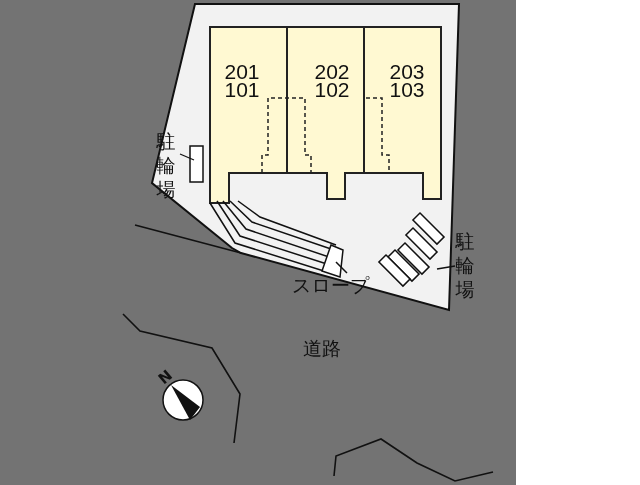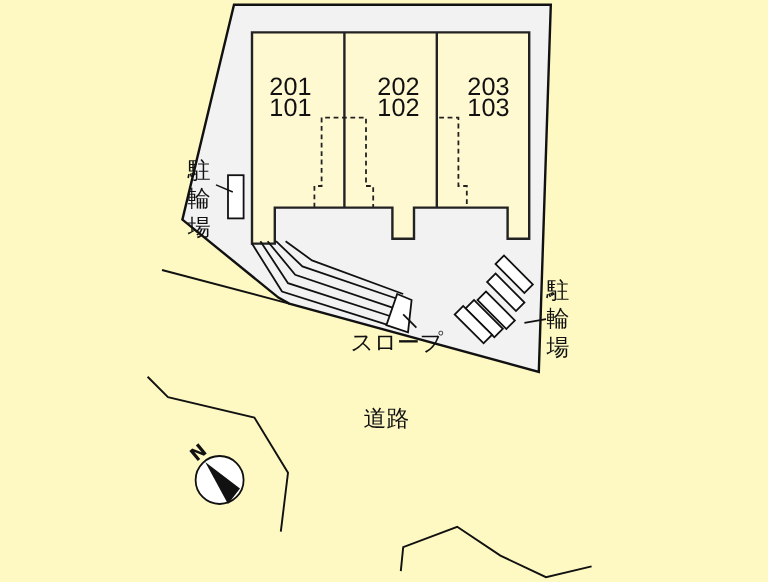--- a/index.html
+++ b/index.html
@@ -1,16 +1,16 @@
 <!DOCTYPE html>
 <html><head>
   <meta charset="utf-8">
   <style>
     html, body { margin: 0; padding: 0; background: #ffffff; }
-    #stage { position: relative; width: 640px; height: 485px; overflow: hidden; background: #fef9c3; }
+    #stage { position: relative; width: 516px; height: 485px; overflow: hidden; background: #737373; }
     svg { position: absolute; left: 0; top: 0; }
     .lbl { font-family: "DejaVu Sans", sans-serif; fill: #111111; }
     .unit { font-family: "Liberation Sans", sans-serif; font-size: 21px; fill: #111111; }
   </style>
 </head>
 <body>
 
 <div id="stage">
 <svg width="640" height="485" viewBox="0 0 640 485" xmlns="http://www.w3.org/2000/svg">
 

